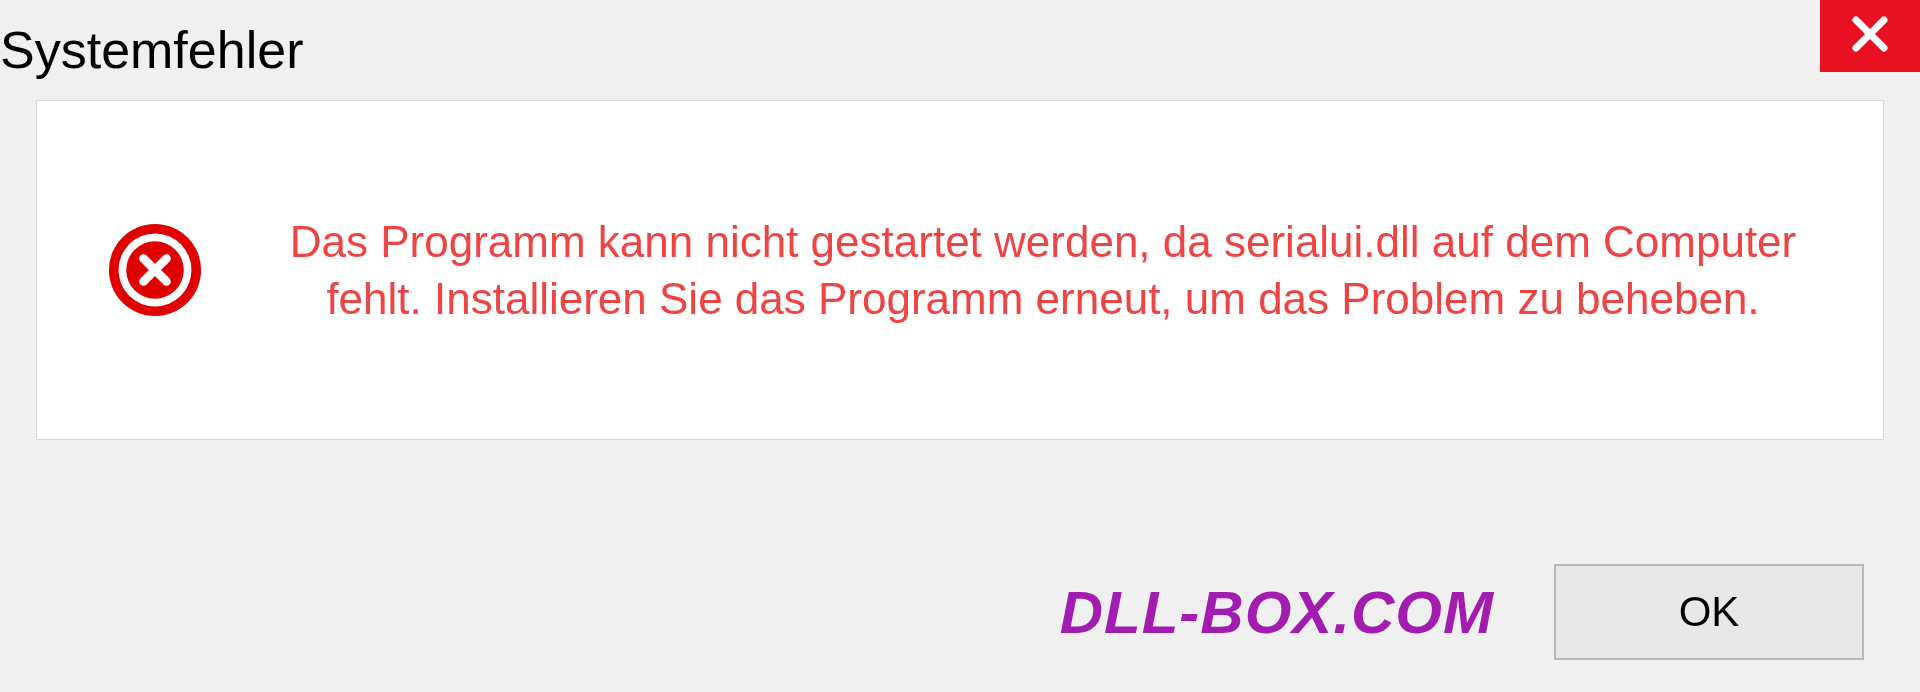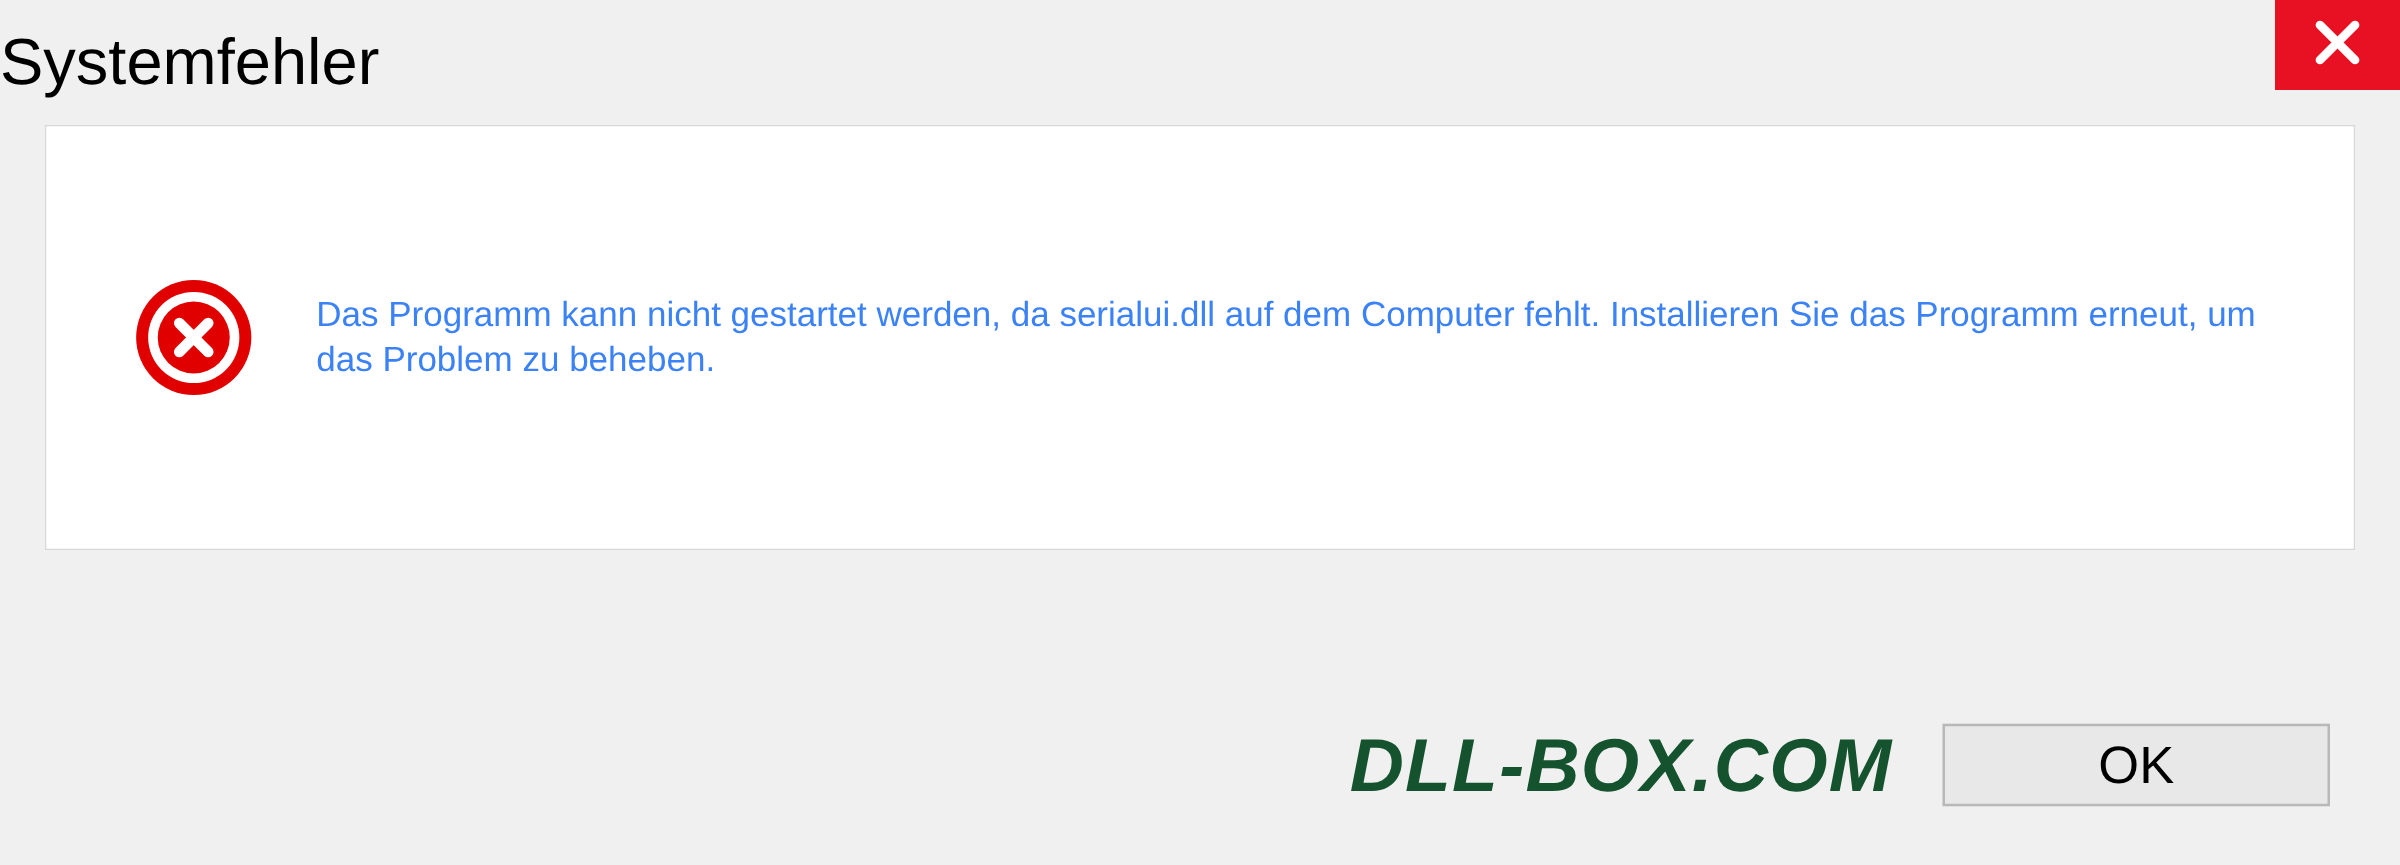--- a/index.html
+++ b/index.html
@@ -62,48 +62,49 @@
       width: 96px;
       height: 96px;
       margin-right: 50px;
       margin-left: 20px;
     }
     .error-icon svg {
       width: 100%;
       height: 100%;
     }
     .message {
-      font-size: 28px;
+      font-size: 44px;
       line-height: 1.3;
-      color: #3b82f6;
+      color: #ef4444;
       font-weight: 400;
+      text-align: center;
     }
     .footer {
       position: absolute;
       bottom: 0;
       left: 0;
       right: 0;
       height: 160px;
       display: flex;
       align-items: center;
       justify-content: flex-end;
       padding: 0 56px;
     }
     .watermark {
       font-size: 60px;
       font-weight: 800;
       font-style: italic;
-      color: #14532d;
+      color: #a21caf;
       letter-spacing: 1px;
-      margin-right: 40px;
+      margin-right: 60px;
       font-family: Arial, sans-serif;
     }
     .ok-button {
       width: 310px;
-      height: 66px;
+      height: 96px;
       background: #e8e8e8;
       border: 2px solid #b8b8b8;
       font-size: 42px;
       color: #000;
       display: flex;
       align-items: center;
       justify-content: center;
       cursor: pointer;
     }
   </style>

